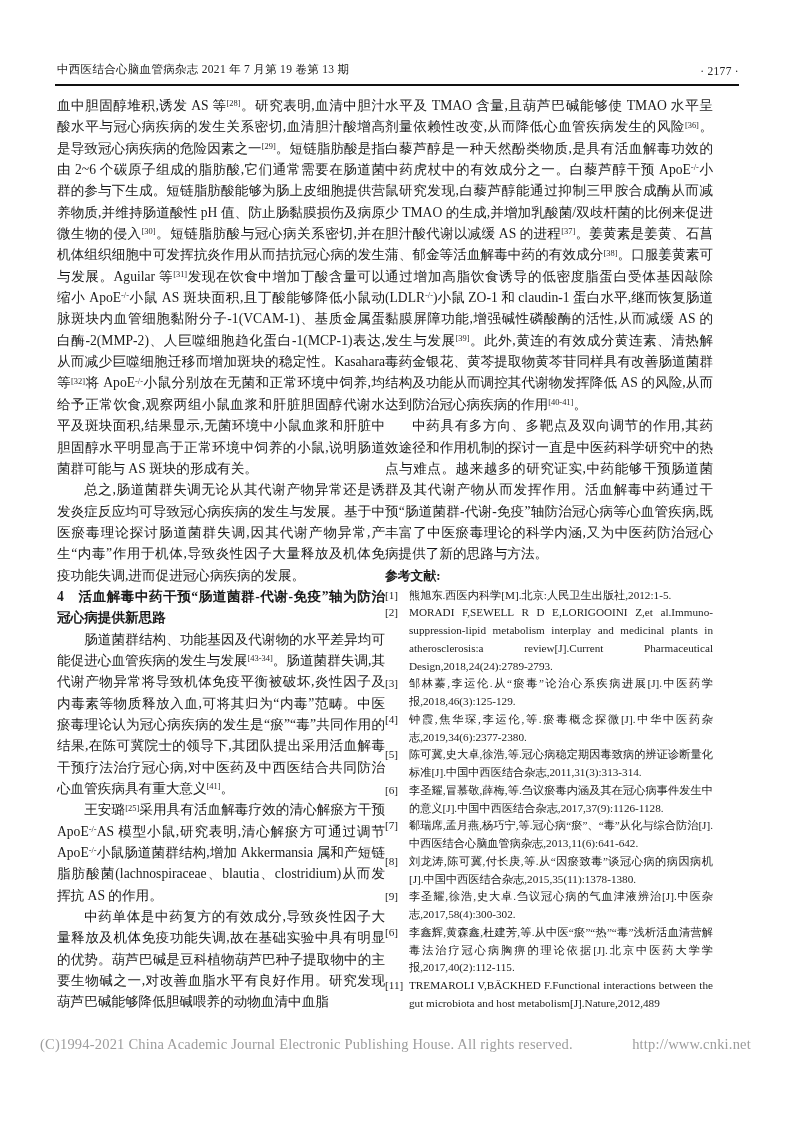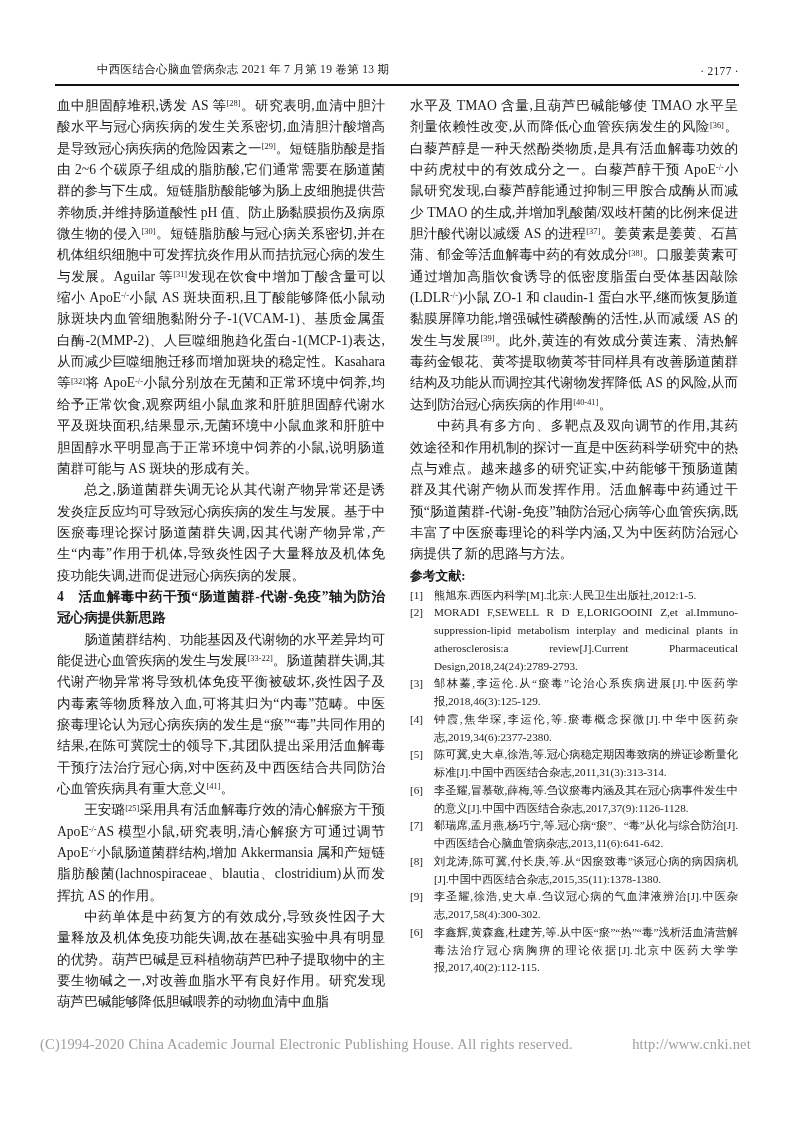--- a/index.html
+++ b/index.html
@@ -4,28 +4,28 @@
 <style>
   html,body{margin:0;padding:0;}
   body{
     width:793px;height:1122px;position:relative;background:#ffffff;
     font-family:"Liberation Serif","DejaVu Serif",serif;color:#1b1b1b;
     overflow:hidden;
   }
   .page-header{
     position:absolute;left:57px;right:54px;top:62px;
     display:flex;justify-content:space-between;align-items:flex-end;
-    font-size:11.5px;letter-spacing:0.3px;color:#222;margin-left:40px;
+    font-size:11.5px;letter-spacing:0.3px;color:#222;
   }
   .header-rule{
     position:absolute;left:55px;right:54px;top:84px;height:2px;background:#101010;
   }
   .columns{
     position:absolute;left:57px;top:95px;width:682px;
-    display:flex;gap:25px;
+    display:flex;
   }
   .col{width:328px;}
   .para{
     font-size:13.6px;line-height:21.35px;text-align:justify;margin:0;
     word-break:break-word;
   }
   .para.indent{text-indent:2em;}
   .para.bold{font-weight:700;}
   sup{
     font-size:0.62em;position:relative;top:-0.45em;vertical-align:baseline;line-height:0;
@@ -52,41 +52,42 @@
   <span>中西医结合心脑血管病杂志 2021 年 7 月第 19 卷第 13 期</span>
   <span>· 2177 ·</span>
 </div>
 <div class="header-rule"></div>
 
 <div class="columns">
   <div class="col">
       <div class="para">血中胆固醇堆积,诱发 AS 等<sup>[28]</sup>。研究表明,血清中胆汁酸水平与冠心病疾病的发生关系密切,血清胆汁酸增高是导致冠心病疾病的危险因素之一<sup>[29]</sup>。短链脂肪酸是指由 2~6 个碳原子组成的脂肪酸,它们通常需要在肠道菌群的参与下生成。短链脂肪酸能够为肠上皮细胞提供营养物质,并维持肠道酸性 pH 值、防止肠黏膜损伤及病原微生物的侵入<sup>[30]</sup>。短链脂肪酸与冠心病关系密切,并在机体组织细胞中可发挥抗炎作用从而拮抗冠心病的发生与发展。Aguilar 等<sup>[31]</sup>发现在饮食中增加丁酸含量可以缩小 ApoE<sup>-/-</sup>小鼠 AS 斑块面积,且丁酸能够降低小鼠动脉斑块内血管细胞黏附分子-1(VCAM-1)、基质金属蛋白酶-2(MMP-2)、人巨噬细胞趋化蛋白-1(MCP-1)表达,从而减少巨噬细胞迁移而增加斑块的稳定性。Kasahara 等<sup>[32]</sup>将 ApoE<sup>-/-</sup>小鼠分别放在无菌和正常环境中饲养,均给予正常饮食,观察两组小鼠血浆和肝脏胆固醇代谢水平及斑块面积,结果显示,无菌环境中小鼠血浆和肝脏中胆固醇水平明显高于正常环境中饲养的小鼠,说明肠道菌群可能与 AS 斑块的形成有关。</div>
       <div class="para indent">总之,肠道菌群失调无论从其代谢产物异常还是诱发炎症反应均可导致冠心病疾病的发生与发展。基于中医瘀毒理论探讨肠道菌群失调,因其代谢产物异常,产生“内毒”作用于机体,导致炎性因子大量释放及机体免疫功能失调,进而促进冠心病疾病的发展。</div>
       <div class="para bold">4　活血解毒中药干预“肠道菌群-代谢-免疫”轴为防治冠心病提供新思路</div>
-      <div class="para indent">肠道菌群结构、功能基因及代谢物的水平差异均可能促进心血管疾病的发生与发展<sup>[33-22]</sup>。肠道菌群失调,其代谢产物异常将导致机体免疫平衡被破坏,炎性因子及内毒素等物质释放入血,可将其归为“内毒”范畴。中医瘀毒理论认为冠心病疾病的发生是“瘀”“毒”共同作用的结果,在陈可冀院士的领导下,其团队提出采用活血解毒干预疗法治疗冠心病,对中医药及中西医结合共同防治心血管疾病具有重大意义<sup>[41]</sup>。</div>
+      <div class="para indent">肠道菌群结构、功能基因及代谢物的水平差异均可能促进心血管疾病的发生与发展<sup>[43-34]</sup>。肠道菌群失调,其代谢产物异常将导致机体免疫平衡被破坏,炎性因子及内毒素等物质释放入血,可将其归为“内毒”范畴。中医瘀毒理论认为冠心病疾病的发生是“瘀”“毒”共同作用的结果,在陈可冀院士的领导下,其团队提出采用活血解毒干预疗法治疗冠心病,对中医药及中西医结合共同防治心血管疾病具有重大意义<sup>[41]</sup>。</div>
       <div class="para indent">王安璐<sup>[25]</sup>采用具有活血解毒疗效的清心解瘀方干预 ApoE<sup>-/-</sup>AS 模型小鼠,研究表明,清心解瘀方可通过调节 ApoE<sup>-/-</sup>小鼠肠道菌群结构,增加 Akkermansia 属和产短链脂肪酸菌(lachnospiraceae、blautia、clostridium)从而发挥抗 AS 的作用。</div>
       <div class="para indent">中药单体是中药复方的有效成分,导致炎性因子大量释放及机体免疫功能失调,故在基础实验中具有明显的优势。葫芦巴碱是豆科植物葫芦巴种子提取物中的主要生物碱之一,对改善血脂水平有良好作用。研究发现葫芦巴碱能够降低胆碱喂养的动物血清中血脂</div>
     </div>
   <div class="col">
     <div>
         <div class="para">水平及 TMAO 含量,且葫芦巴碱能够使 TMAO 水平呈剂量依赖性改变,从而降低心血管疾病发生的风险<sup>[36]</sup>。白藜芦醇是一种天然酚类物质,是具有活血解毒功效的中药虎杖中的有效成分之一。白藜芦醇干预 ApoE<sup>-/-</sup>小鼠研究发现,白藜芦醇能通过抑制三甲胺合成酶从而减少 TMAO 的生成,并增加乳酸菌/双歧杆菌的比例来促进胆汁酸代谢以减缓 AS 的进程<sup>[37]</sup>。姜黄素是姜黄、石菖蒲、郁金等活血解毒中药的有效成分<sup>[38]</sup>。口服姜黄素可通过增加高脂饮食诱导的低密度脂蛋白受体基因敲除(LDLR<sup>-/-</sup>)小鼠 ZO-1 和 claudin-1 蛋白水平,继而恢复肠道黏膜屏障功能,增强碱性磷酸酶的活性,从而减缓 AS 的发生与发展<sup>[39]</sup>。此外,黄连的有效成分黄连素、清热解毒药金银花、黄芩提取物黄芩苷同样具有改善肠道菌群结构及功能从而调控其代谢物发挥降低 AS 的风险,从而达到防治冠心病疾病的作用<sup>[40-41]</sup>。</div>
         <div class="para indent">中药具有多方向、多靶点及双向调节的作用,其药效途径和作用机制的探讨一直是中医药科学研究中的热点与难点。越来越多的研究证实,中药能够干预肠道菌群及其代谢产物从而发挥作用。活血解毒中药通过干预“肠道菌群-代谢-免疫”轴防治冠心病等心血管疾病,既丰富了中医瘀毒理论的科学内涵,又为中医药防治冠心病提供了新的思路与方法。</div>
       </div>
     <div class="refs-title">参考文献:</div>
     <div>
         <div class="ref"><span class="refno">[1]</span>熊旭东.西医内科学[M].北京:人民卫生出版社,2012:1-5.</div>
         <div class="ref"><span class="refno">[2]</span>MORADI F,SEWELL R D E,LORIGOOINI Z,et al.Immuno-suppression-lipid metabolism interplay and medicinal plants in atherosclerosis:a review[J].Current Pharmaceutical Design,2018,24(24):2789-2793.</div>
         <div class="ref"><span class="refno">[3]</span>邹林蓁,李运伦.从“瘀毒”论治心系疾病进展[J].中医药学报,2018,46(3):125-129.</div>
         <div class="ref"><span class="refno">[4]</span>钟霞,焦华琛,李运伦,等.瘀毒概念探微[J].中华中医药杂志,2019,34(6):2377-2380.</div>
         <div class="ref"><span class="refno">[5]</span>陈可冀,史大卓,徐浩,等.冠心病稳定期因毒致病的辨证诊断量化标准[J].中国中西医结合杂志,2011,31(3):313-314.</div>
         <div class="ref"><span class="refno">[6]</span>李圣耀,冒慕敬,薛梅,等.刍议瘀毒内涵及其在冠心病事件发生中的意义[J].中国中西医结合杂志,2017,37(9):1126-1128.</div>
         <div class="ref"><span class="refno">[7]</span>郗瑞席,孟月燕,杨巧宁,等.冠心病“瘀”、“毒”从化与综合防治[J].中西医结合心脑血管病杂志,2013,11(6):641-642.</div>
         <div class="ref"><span class="refno">[8]</span>刘龙涛,陈可冀,付长庚,等.从“因瘀致毒”谈冠心病的病因病机[J].中国中西医结合杂志,2015,35(11):1378-1380.</div>
         <div class="ref"><span class="refno">[9]</span>李圣耀,徐浩,史大卓.刍议冠心病的气血津液辨治[J].中医杂志,2017,58(4):300-302.</div>
         <div class="ref"><span class="refno">[6]</span>李鑫辉,黄森鑫,杜建芳,等.从中医“瘀”“热”“毒”浅析活血清营解毒法治疗冠心病胸痹的理论依据[J].北京中医药大学学报,2017,40(2):112-115.</div>
+        <div class="ref"><span class="refno">[11]</span>TREMAROLI V,BÄCKHED F.Functional interactions between the gut microbiota and host metabolism[J].Nature,2012,489</div>
       </div>
   </div>
 </div>
 
 <div class="page-footer">
-  <span>(C)1994-2020 China Academic Journal Electronic Publishing House. All rights reserved.</span>
+  <span>(C)1994-2021 China Academic Journal Electronic Publishing House. All rights reserved.</span>
   <span>http://www.cnki.net</span>
 </div>
 
 </body></html>

